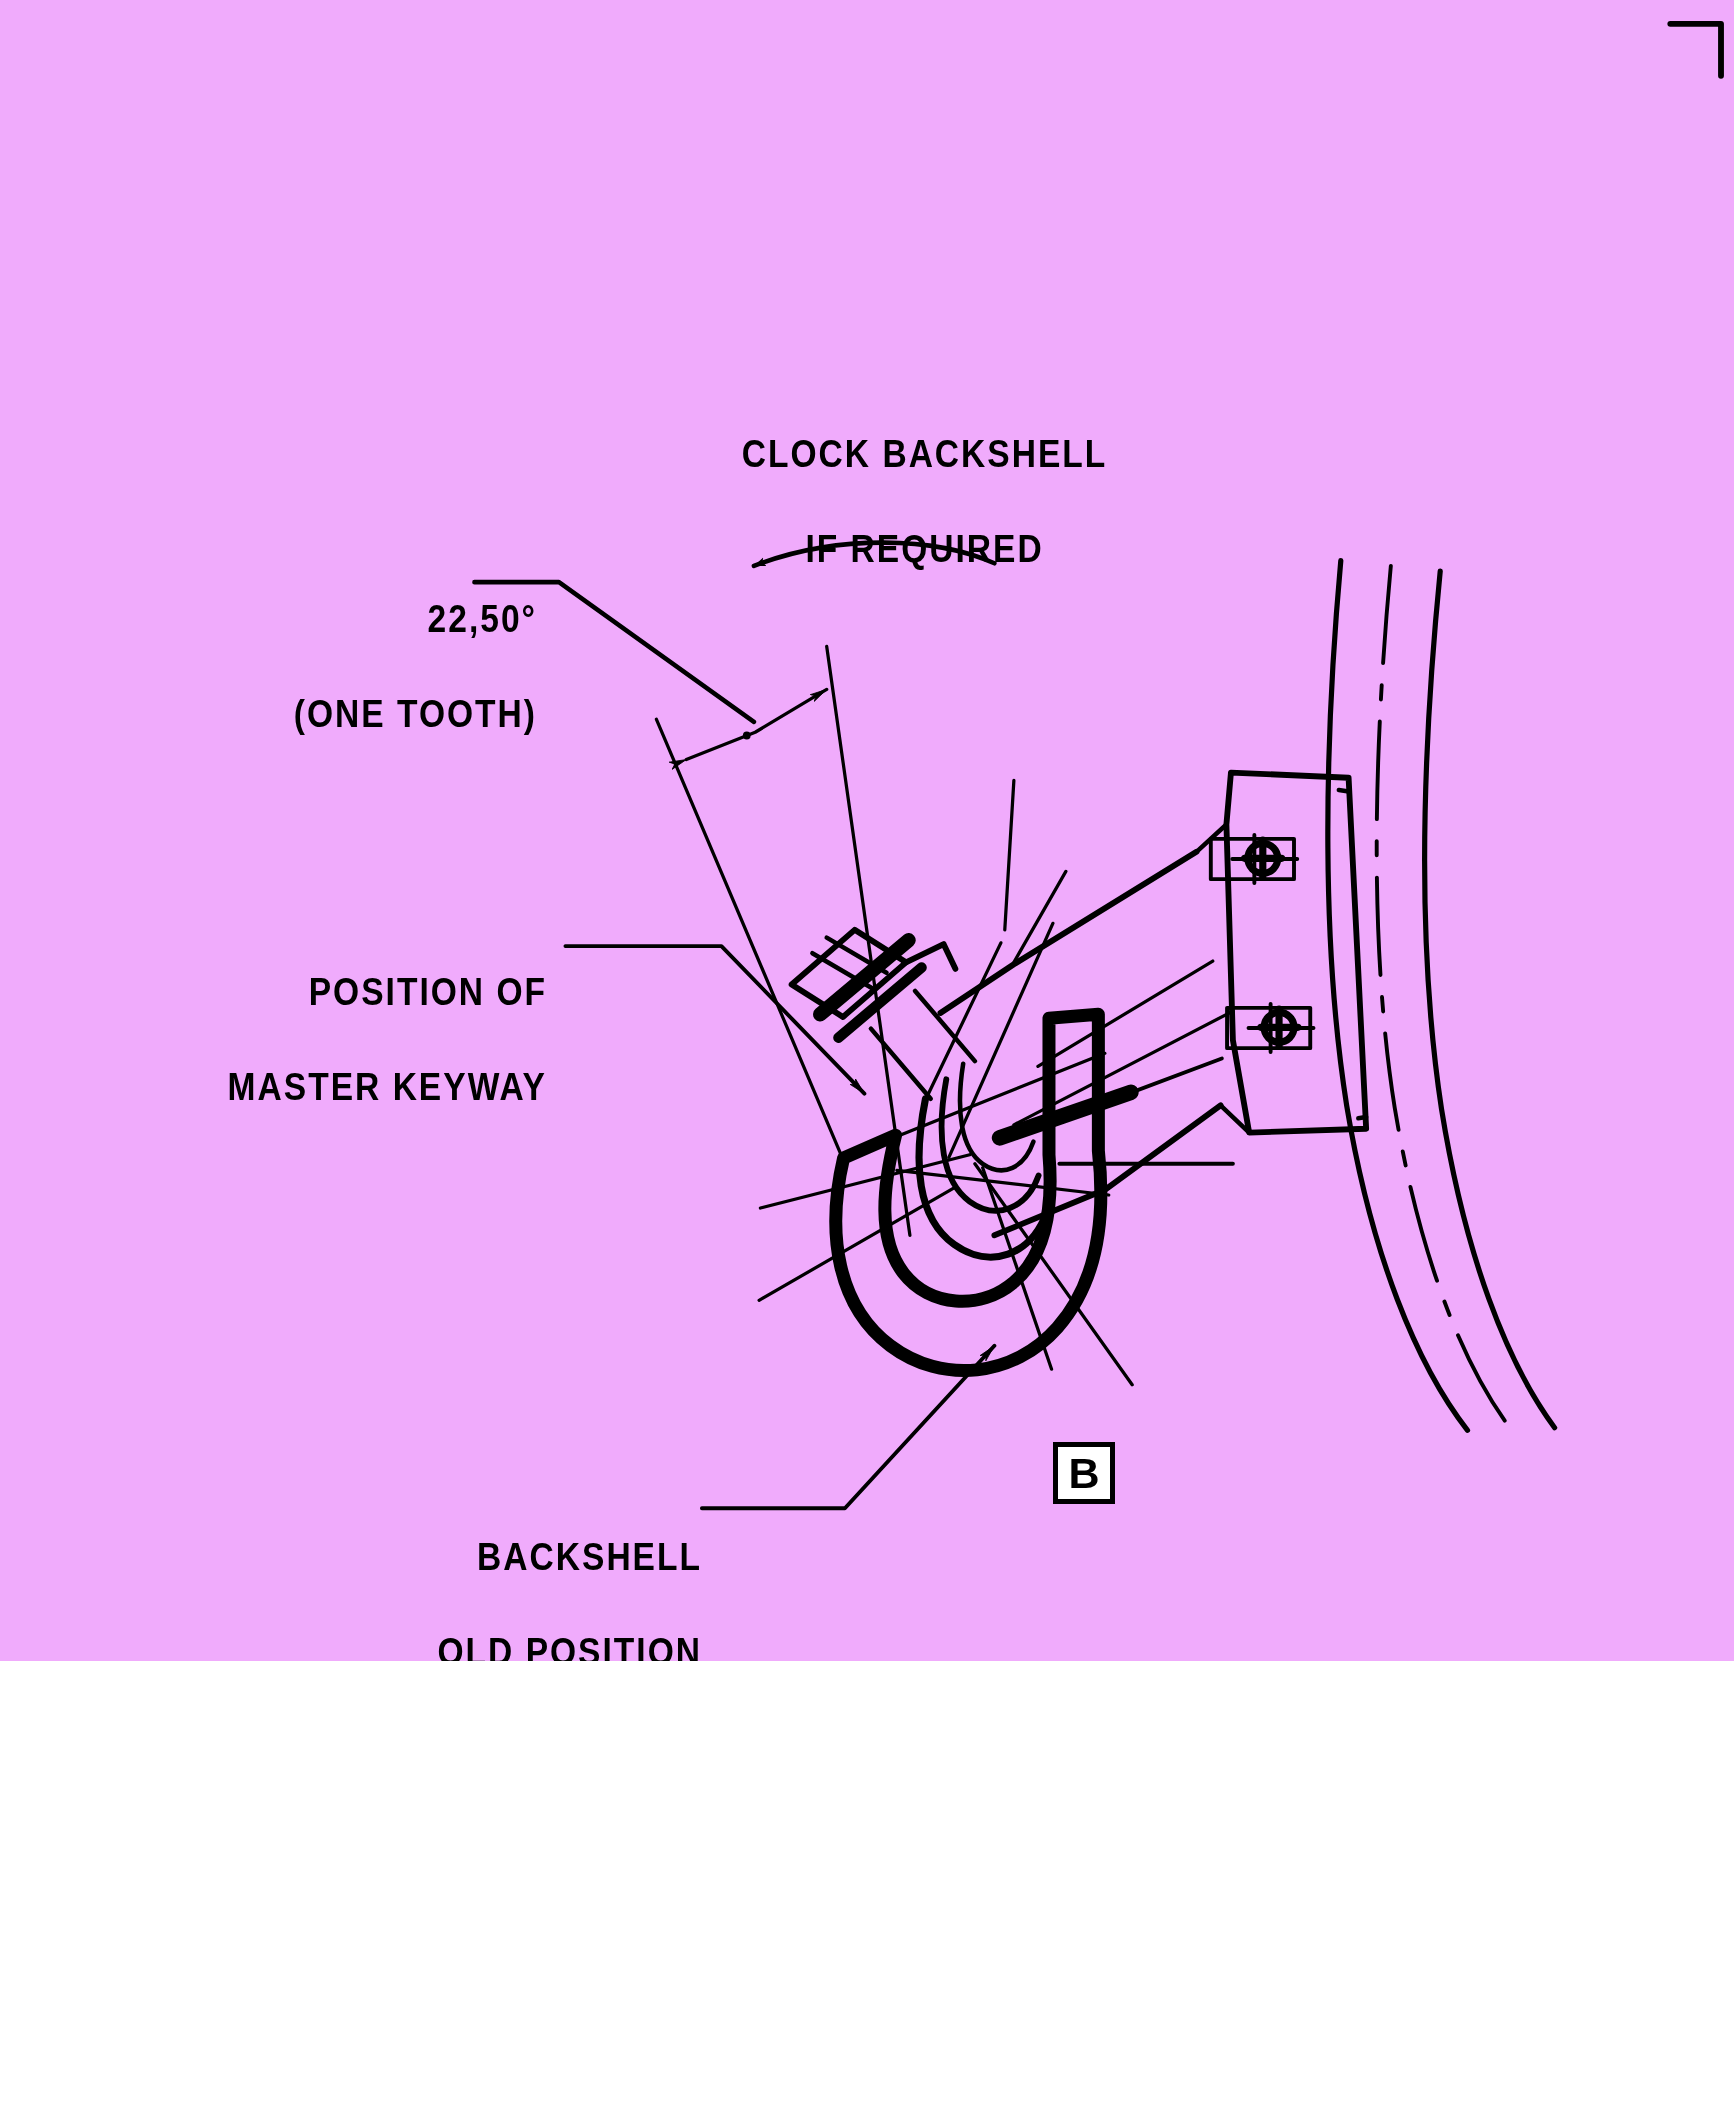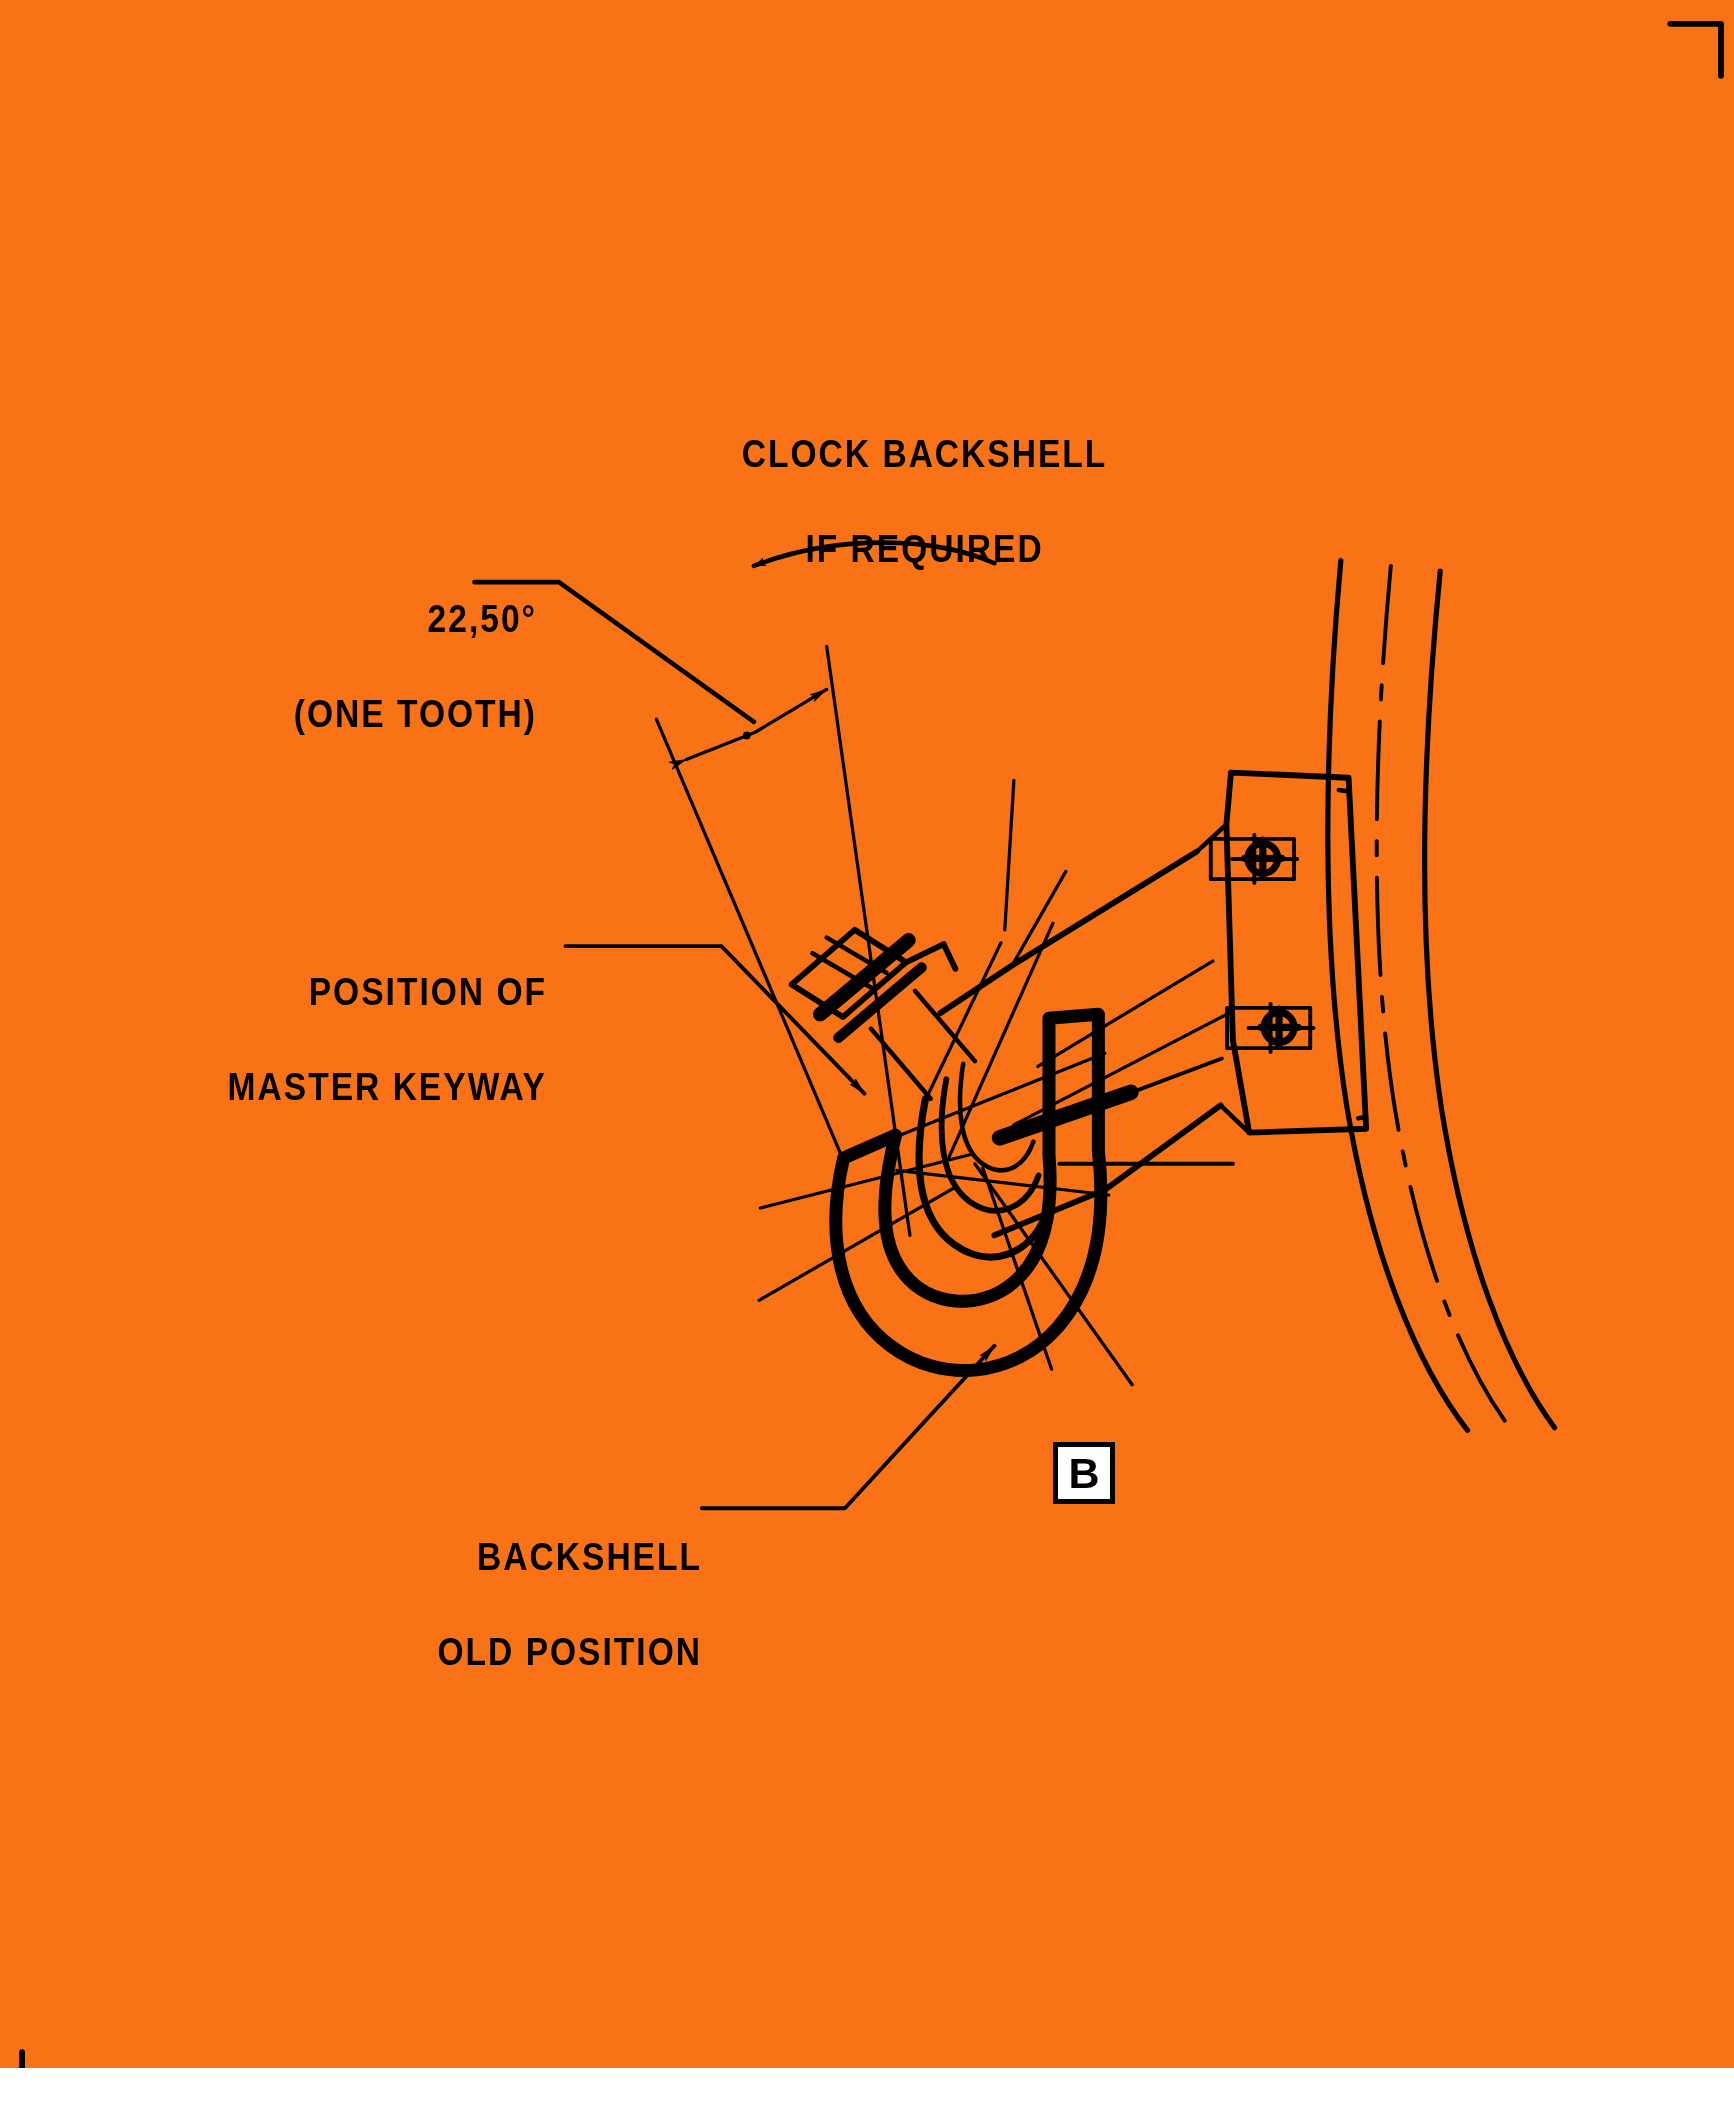--- a/index.html
+++ b/index.html
@@ -8,22 +8,22 @@
     padding: 0;
     background: #ffffff;
   }
   body {
     font-family: "Liberation Sans", sans-serif;
     color: #000000;
   }
   #sheet {
     position: relative;
     width: 1734px;
-    height: 2068px;
-    background: #f97316;
+    height: 1661px;
+    background: #f0abfc;
     overflow: hidden;
   }
   #drawing-svg {
     position: absolute;
     left: 0;
     top: 0;
     width: 1734px;
     height: 2119px;
     display: block;
   }

